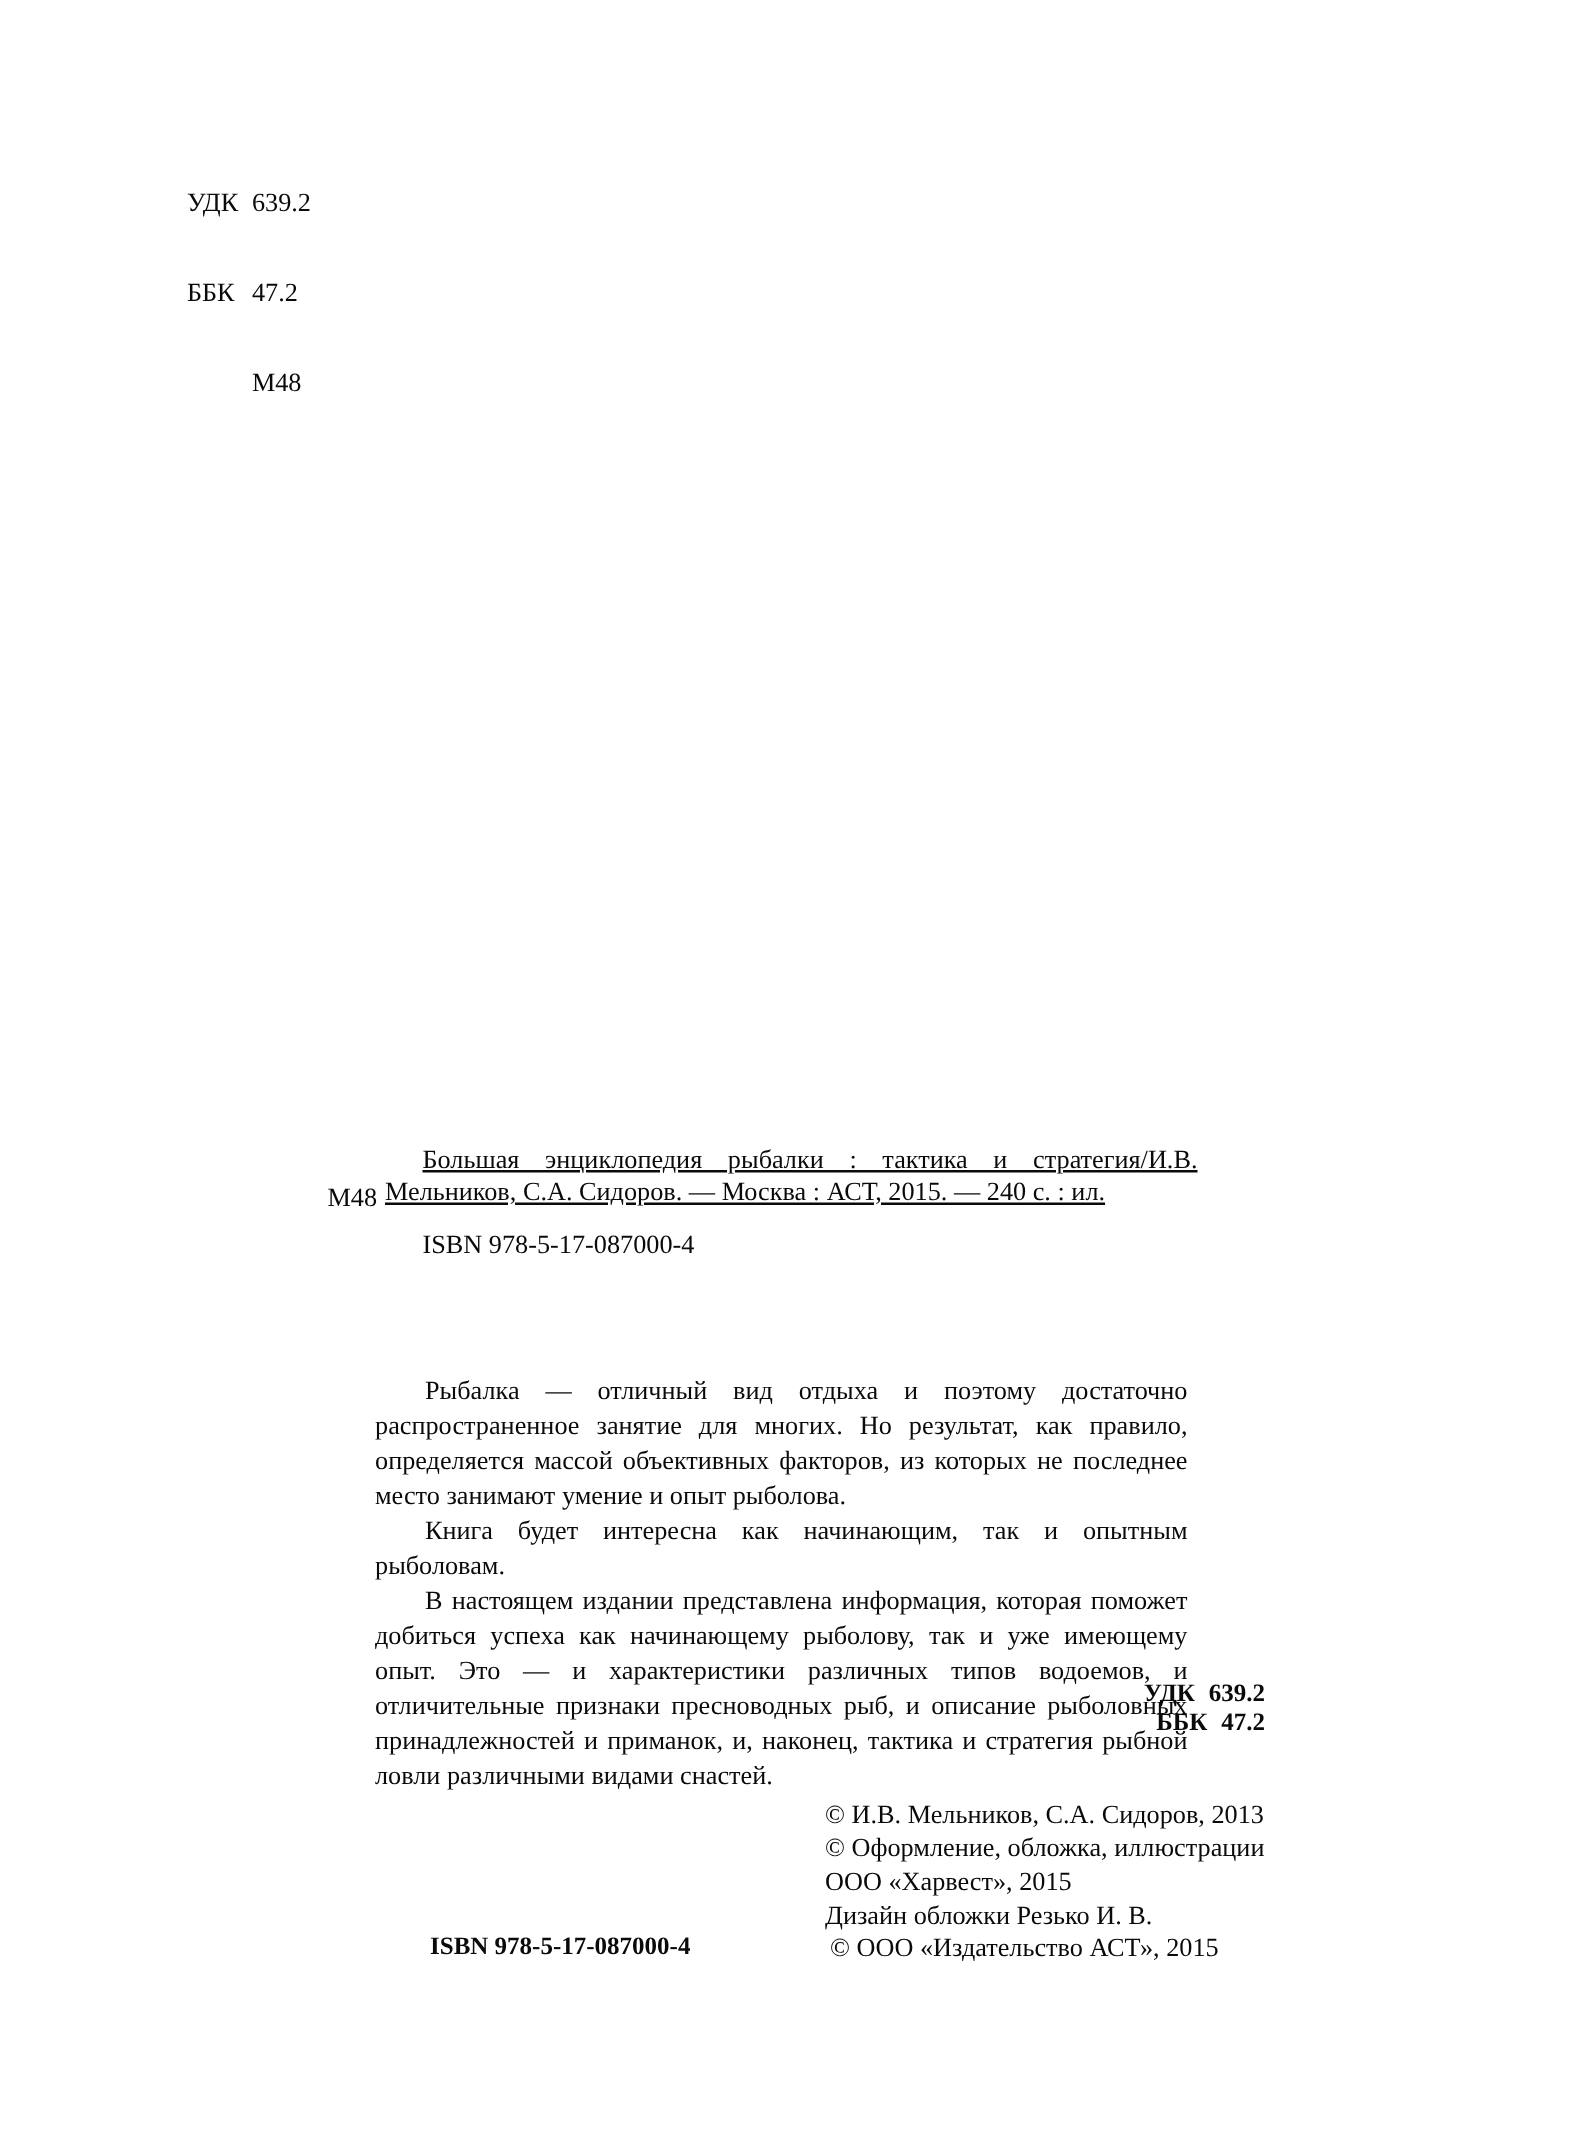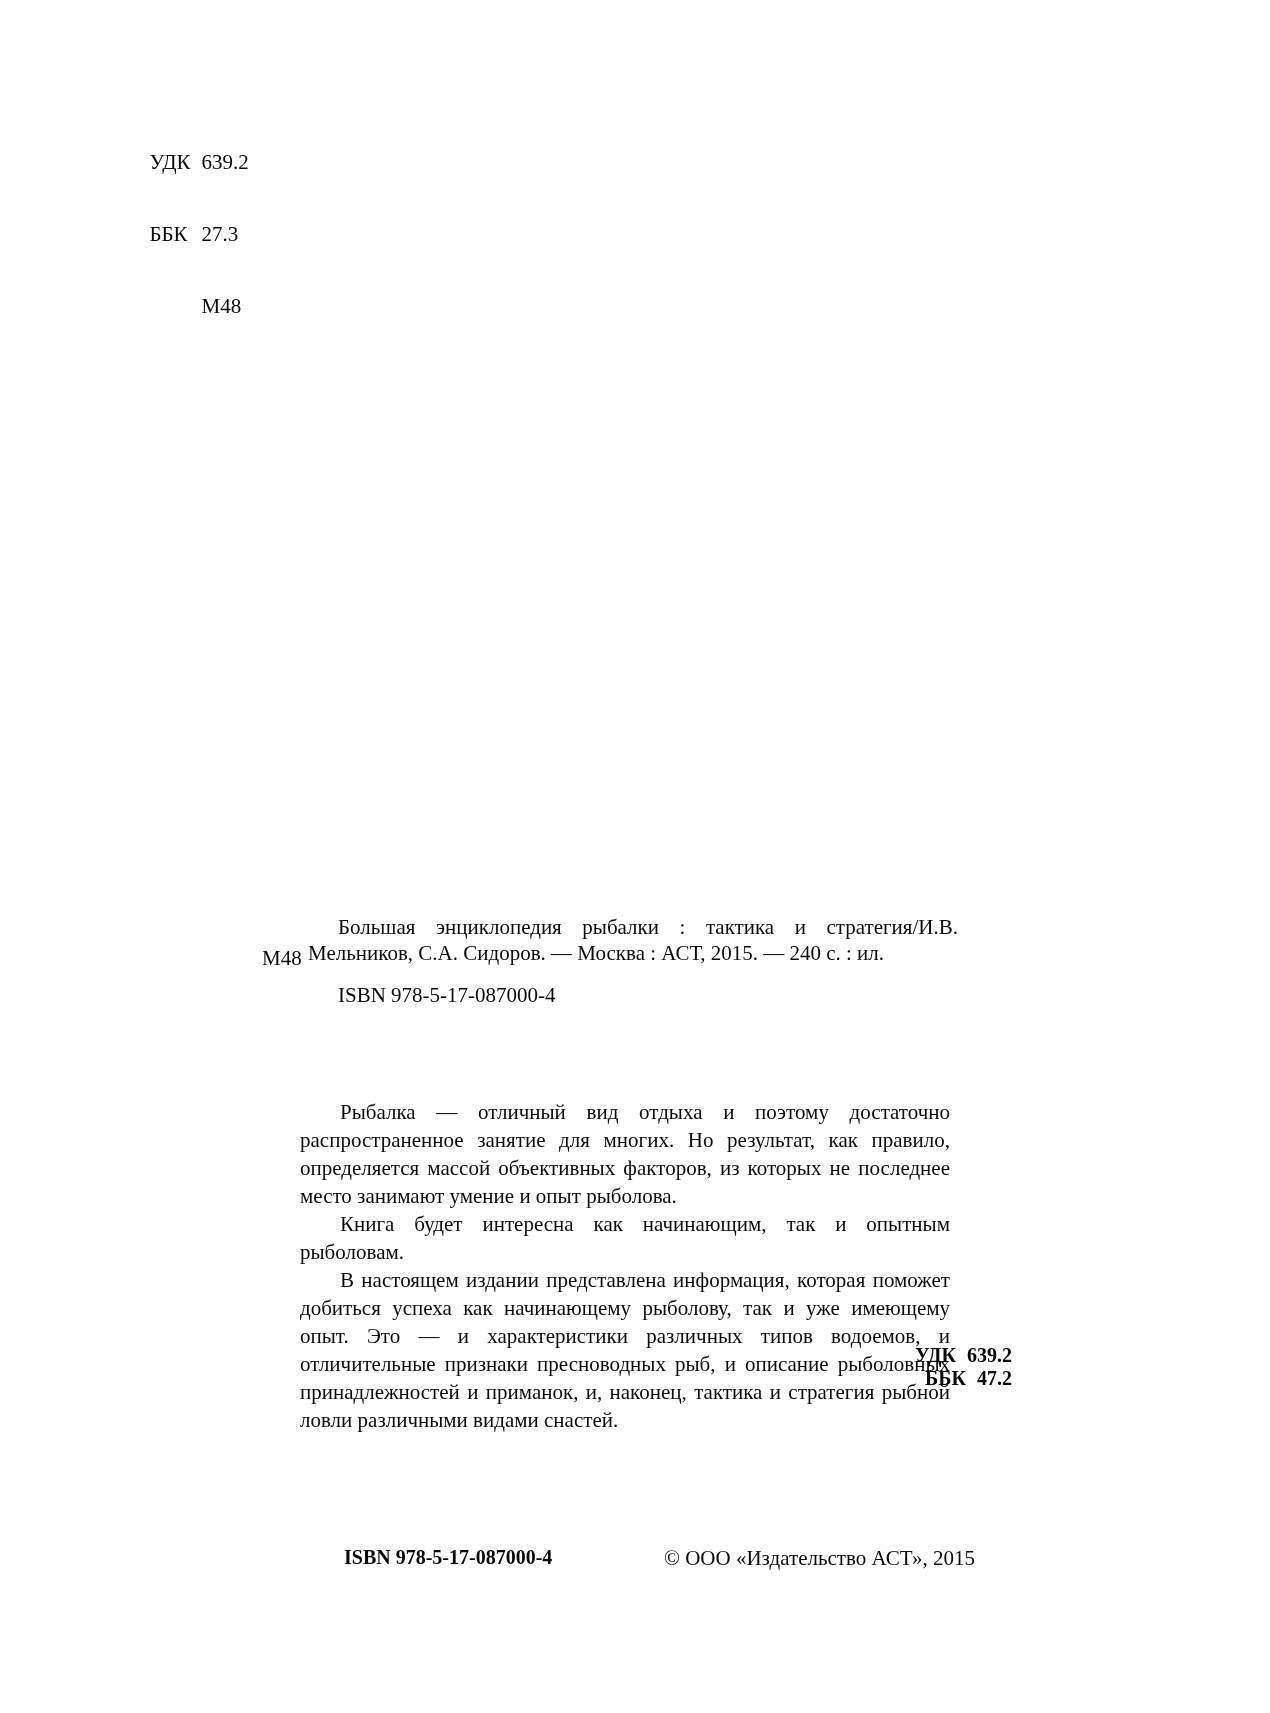--- a/index.html
+++ b/index.html
@@ -47,20 +47,21 @@
     line-height: 26px;
   }
   .biblio .author {
     font-weight: bold;
     padding-left: 10px;
   }
   .biblio .entry {
     margin: 0;
     text-indent: 30px;
     text-align: justify;
+    text-decoration: underline;
   }
   .biblio .isbn {
     margin-top: 16px;
     padding-left: 30px;
   }
 
   
   .annotation {
     position: absolute;
     left: 300px;
@@ -121,21 +122,21 @@
 </head>
 <body>
 
 <div class="page">
 
   <div class="top-class">
     <div class="row">
       <span class="lbl">УДК</span><span>639.2</span>
     </div>
     <div class="row">
-      <span class="lbl">ББК</span><span>27.3</span>
+      <span class="lbl">ББК</span><span>47.2</span>
     </div>
     <div class="row">
       <span class="lbl"></span><span>М48</span>
     </div>
   </div>
 
   <div class="biblio-code">М48</div>
 
   <div class="biblio">
     <p class="entry">Большая энциклопедия рыбалки : тактика и стратегия/И.В. Мельников, С.А. Сидоров. — Москва : АСТ, 2015. — 240 с. : ил.</p>
@@ -146,19 +147,25 @@
     <p>Рыбалка — отличный вид отдыха и поэтому достаточно распространенное занятие для многих. Но результат, как правило, определяется массой объективных факторов, из которых не последнее место занимают умение и опыт рыболова.</p>
     <p>Книга будет интересна как начинающим, так и опытным рыболовам.</p>
     <p>В настоящем издании представлена информация, которая поможет добиться успеха как начинающему рыболову, так и уже имеющему опыт. Это — и характеристики различных типов водоемов, и отличительные признаки пресноводных рыб, и описание рыболовных принадлежностей и приманок, и, наконец, тактика и стратегия рыбной ловли различными видами снастей.</p>
   </div>
 
   <div class="footer-codes">
     <div>УДК 639.2</div>
     <div>ББК 47.2</div>
   </div>
 
+  <div class="copyright">
+    <div>© И.В. Мельников, С.А. Сидоров, 2013</div>
+    <div>© Оформление, обложка, иллюстрации</div>
+    <div>ООО «Харвест», 2015</div>
+    <div>Дизайн обложки Резько И. В.</div>
+  </div>
 
   <div class="bottom-row">
     <span class="isbn-bold">ISBN 978-5-17-087000-4</span>
     <span class="publisher">© ООО «Издательство АСТ», 2015</span>
   </div>
 
 </div>
 
 </body></html>

